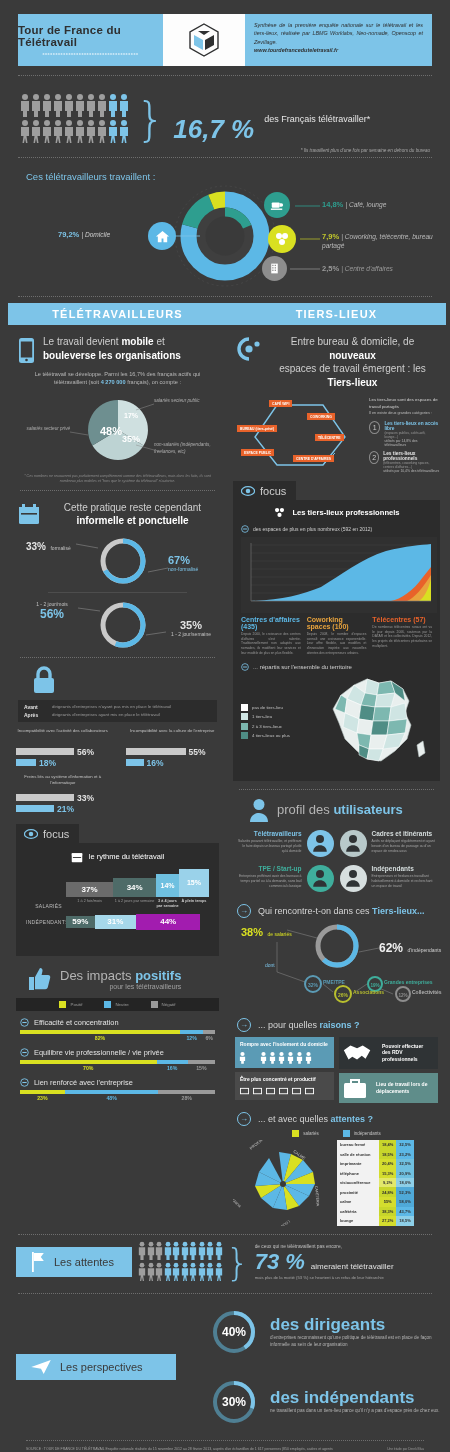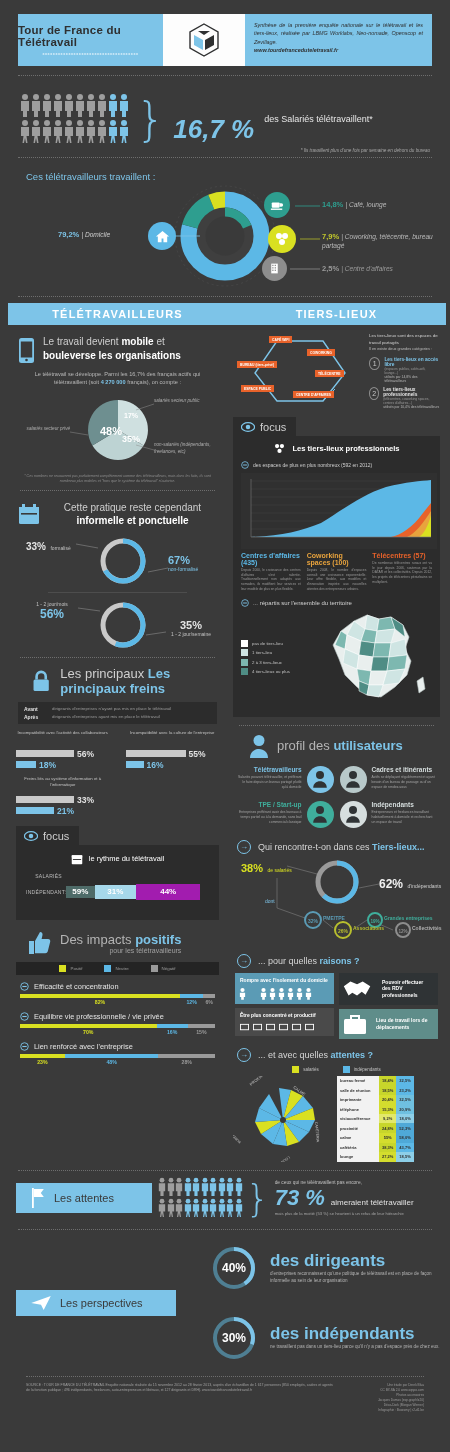--- a/index.html
+++ b/index.html
@@ -71,21 +71,21 @@
   .frein-cell { width:50%; padding:6px 8px 0 8px; }
   .frein-q { font-size:4.3px; color:#c4c4c4; text-align:center; line-height:1.35; min-height:18px; }
   .bar-row { display:flex; align-items:center; gap:3px; margin-top:1px; }
   .bar { height:7px; }
   .bar.grey { background:#c9c9c9; }
   .bar.blue { background:#7dc4e8; }
   .bar-val { font-size:8.5px; font-weight:bold; }
 
   .focus-tab { display:inline-flex; align-items:center; gap:5px; background:#2c2c2c;
                padding:4px 10px 3px 8px; font-size:11px; color:#cfcfcf; }
-  .focus-panel { background:#2c2c2c; margin:0 8px; padding:8px 10px 20px 10px; }
+  .focus-panel { background:#2c2c2c; margin:0 8px; padding:8px 10px 26px 10px; }
 
   .rythme-title { font-size:7.5px; color:#fff; display:flex; align-items:center; gap:6px; justify-content:center; }
   .rlabel { font-size:3.8px; color:#9a9a9a; text-align:center; line-height:1.3; }
   .rowlbl { font-size:5px; color:#bdbdbd; width:40px; text-align:right; padding-right:4px; letter-spacing:.3px;}
 
   .impact-legend { background:#242424; display:flex; justify-content:center; gap:22px; padding:3px 0; margin:6px 8px 0; }
   .impact-legend div { display:flex; align-items:center; gap:4px; font-size:4.4px; color:#9e9e9e; }
   .sw { width:7px; height:7px; display:inline-block; }
   .impact-item { padding:7px 12px 0 12px; }
   .impact-name { font-size:7.4px; color:#e4e4e4; display:flex; align-items:center; gap:5px;}
@@ -241,21 +241,21 @@
             <path d="M1 8h8v9H6.5l1 7H6l-1-5-1 5H2.5l1-7H1z" fill="#7dc4e8"></path>
           </svg>
         <svg width="10" height="24" viewBox="0 0 10 24">
             <circle cx="5" cy="4" r="3" fill="#7dc4e8"></circle>
             <path d="M1 8h8v9H6.5l1 7H6l-1-5-1 5H2.5l1-7H1z" fill="#7dc4e8"></path>
           </svg>
       </div>
     </div>
     <div class="brace">}</div>
     <div class="bignum">16,7 %</div>
-    <div class="stat-label">des Salariés télétravaillent*</div>
+    <div class="stat-label">des Français télétravailler*</div>
   </div>
   <div class="footnote">* Ils travaillent plus d'une fois par semaine en dehors du bureau</div>
 
   <div class="dots" style="margin-top:4px"></div>
 
   <div class="sec-title">Ces télétravailleurs travaillent :</div>
   <div class="donut-wrap">
     <svg width="450" height="110" viewBox="0 0 450 110" style="position:absolute;left:0;top:0">
       <circle cx="225" cy="52" r="50" fill="none" stroke="#4f4f4f" stroke-width="0.6" stroke-dasharray="2 3"></circle>
 
@@ -422,23 +422,20 @@
         </div>
       </div>
 
       <div class="dots-short" style="margin:2px 12px 0"></div>
 
       <div style="display:flex;align-items:center;gap:10px;padding:8px 0 0 24px">
         <svg width="24" height="28" viewBox="0 0 24 28">
           <path d="M6 12V8a6 6 0 0112 0v4" fill="none" stroke="#7dc4e8" stroke-width="3.4"></path>
           <rect x="2" y="12" width="20" height="15" rx="2" fill="#7dc4e8"></rect>
         </svg>
-        <div style="font-size:13px;color:#cfcfcf">
-          Les principaux <b style="color:#7dc4e8;font-weight:bold">Les principaux freins</b>
-        </div>
       </div>
 
       <div class="freins-legend">
         <div>
             <b>Avant</b>
             <span>dirigeants d'entreprises n'ayant pas mis en place le télétravail</span>
           </div>
         <div>
             <b>Après</b>
             <span>dirigeants d'entreprises ayant mis en place le télétravail</span>
@@ -495,20 +492,34 @@
           <svg width="12" height="12" viewBox="0 0 16 16">
               <rect x="1" y="3" width="14" height="12" rx="1" fill="#fff"></rect>
               <rect x="1" y="3" width="14" height="3" fill="#fff"></rect>
               <rect x="2.5" y="8" width="11" height="1.2" fill="#2c2c2c"></rect>
             </svg>
           <span>le rythme du télétravail</span>
         </div>
 
         <div style="display:flex;align-items:flex-end;margin-top:8px">
           <div class="rowlbl">SALARIÉS</div>
+          <div style="flex:1">
+            <div style="display:flex;align-items:flex-end;height:26px">
+              <div style="width:33%;height:15px;background:#6b6b6b;display:flex;align-items:center;justify-content:center;font-size:8px;font-weight:bold;color:#fff">37%</div>
+              <div style="width:30%;height:19px;background:#4e6b68;display:flex;align-items:center;justify-content:center;font-size:8px;font-weight:bold;color:#fff">34%</div>
+              <div style="width:16%;height:23px;background:#6fc0e0;display:flex;align-items:center;justify-content:center;font-size:7px;font-weight:bold;color:#fff">14%</div>
+              <div style="width:21%;height:28px;background:#9ad2ea;display:flex;align-items:center;justify-content:center;font-size:7px;font-weight:bold;color:#fff">15%</div>
+            </div>
+            <div style="display:flex;margin-top:2px">
+              <div class="rlabel" style="width:33%">1 à 2 fois/mois</div>
+              <div class="rlabel" style="width:30%">1 à 2 jours par semaine</div>
+              <div class="rlabel" style="width:16%;color:#cfcfcf;font-weight:bold">3 à 4 jours par semaine</div>
+              <div class="rlabel" style="width:21%;color:#cfcfcf;font-weight:bold">À plein temps</div>
+            </div>
+          </div>
         </div>
 
         <div style="display:flex;align-items:center;margin-top:5px">
           <div class="rowlbl">INDÉPENDANTS</div>
           <div style="flex:1;display:flex;align-items:center;height:16px">
             <div style="width:20%;height:12px;background:#4e6b68;display:flex;align-items:center;justify-content:center;font-size:8px;font-weight:bold;color:#fff">59%</div>
             <div style="width:29%;height:14px;background:#a6d8ea;display:flex;align-items:center;justify-content:center;font-size:8px;font-weight:bold;color:#fff">31%</div>
             <div style="width:45%;height:16px;background:#a21caf;display:flex;align-items:center;justify-content:center;font-size:8px;font-weight:bold;color:#fff">44%</div>
           </div>
         </div>
@@ -595,20 +606,31 @@
             <div style="width:23%;text-align:center;color:#d9e021">23%</div>
             <div style="width:48%;text-align:center;color:#5cb8e6">48%</div>
             <div style="width:29%;text-align:center;color:#9a9a9a">28%</div>
           </div>
       </div>
     </div>
 
     <div class="col">
       <div class="colhdr">TIERS-LIEUX</div>
 
+      <div class="quote">
+        <svg width="24" height="24" viewBox="0 0 24 24" style="flex:none;margin-top:2px">
+          <path d="M12 2a10 10 0 100 20" fill="none" stroke="#7dc4e8" stroke-width="3.4"></path>
+          <circle cx="12" cy="12" r="3.6" fill="#7dc4e8"></circle>
+          <circle cx="20" cy="7" r="2.6" fill="#7dc4e8"></circle>
+        </svg>
+        <div class="quote-txt" style="text-align:center;flex:1">
+          <span>Entre bureau &amp; domicile, de </span><b>nouveaux</b><br>
+          <span>espaces de travail émergent : les </span><b>Tiers-lieux</b>
+        </div>
+      </div>
 
       <div style="display:flex;padding:8px 6px 0 8px">
         <div class="hexwrap">
           <svg width="130" height="72" viewBox="0 0 130 72" style="position:absolute;left:0;top:0">
             <polygon points="42,8 88,8 110,40 88,68 42,68 20,40" fill="none" stroke="#7dc4e8" stroke-width="1.4"></polygon>
             <line x1="88" y1="68" x2="100" y2="56" stroke="#7dc4e8" stroke-width="1"></line>
           </svg>
           <div class="hexlbl" style="left:34px;top:3px">CAFÉ WIFI</div>
           <div class="hexlbl" style="left:72px;top:16px">COWORKING</div>
           <div class="hexlbl" style="left:80px;top:37px">TÉLÉCENTRE</div>
@@ -1035,21 +1057,21 @@
               </tr>
         </tbody>
           </table>
       </div>
     </div>
   </div>
 
   <div class="dots" style="margin:8px 18px 4px"></div>
 
   <div style="display:flex;align-items:center;padding:2px 16px">
-    <div class="banner" style="width:136px;flex:none">
+    <div class="banner" style="width:116px;flex:none">
       <svg width="16" height="20" viewBox="0 0 16 20">
           <rect x="2" y="0" width="1.8" height="20" fill="#fff"></rect>
           <path d="M3.8 1h10l-3 4 3 4h-10z" fill="#fff"></path>
         </svg>
       <span>Les attentes</span>
     </div>
     <div style="display:flex;align-items:center;margin-left:6px">
       <div>
         <div class="people-line" style="gap:0.5px">
           <svg width="8" height="19" viewBox="0 0 10 24">

